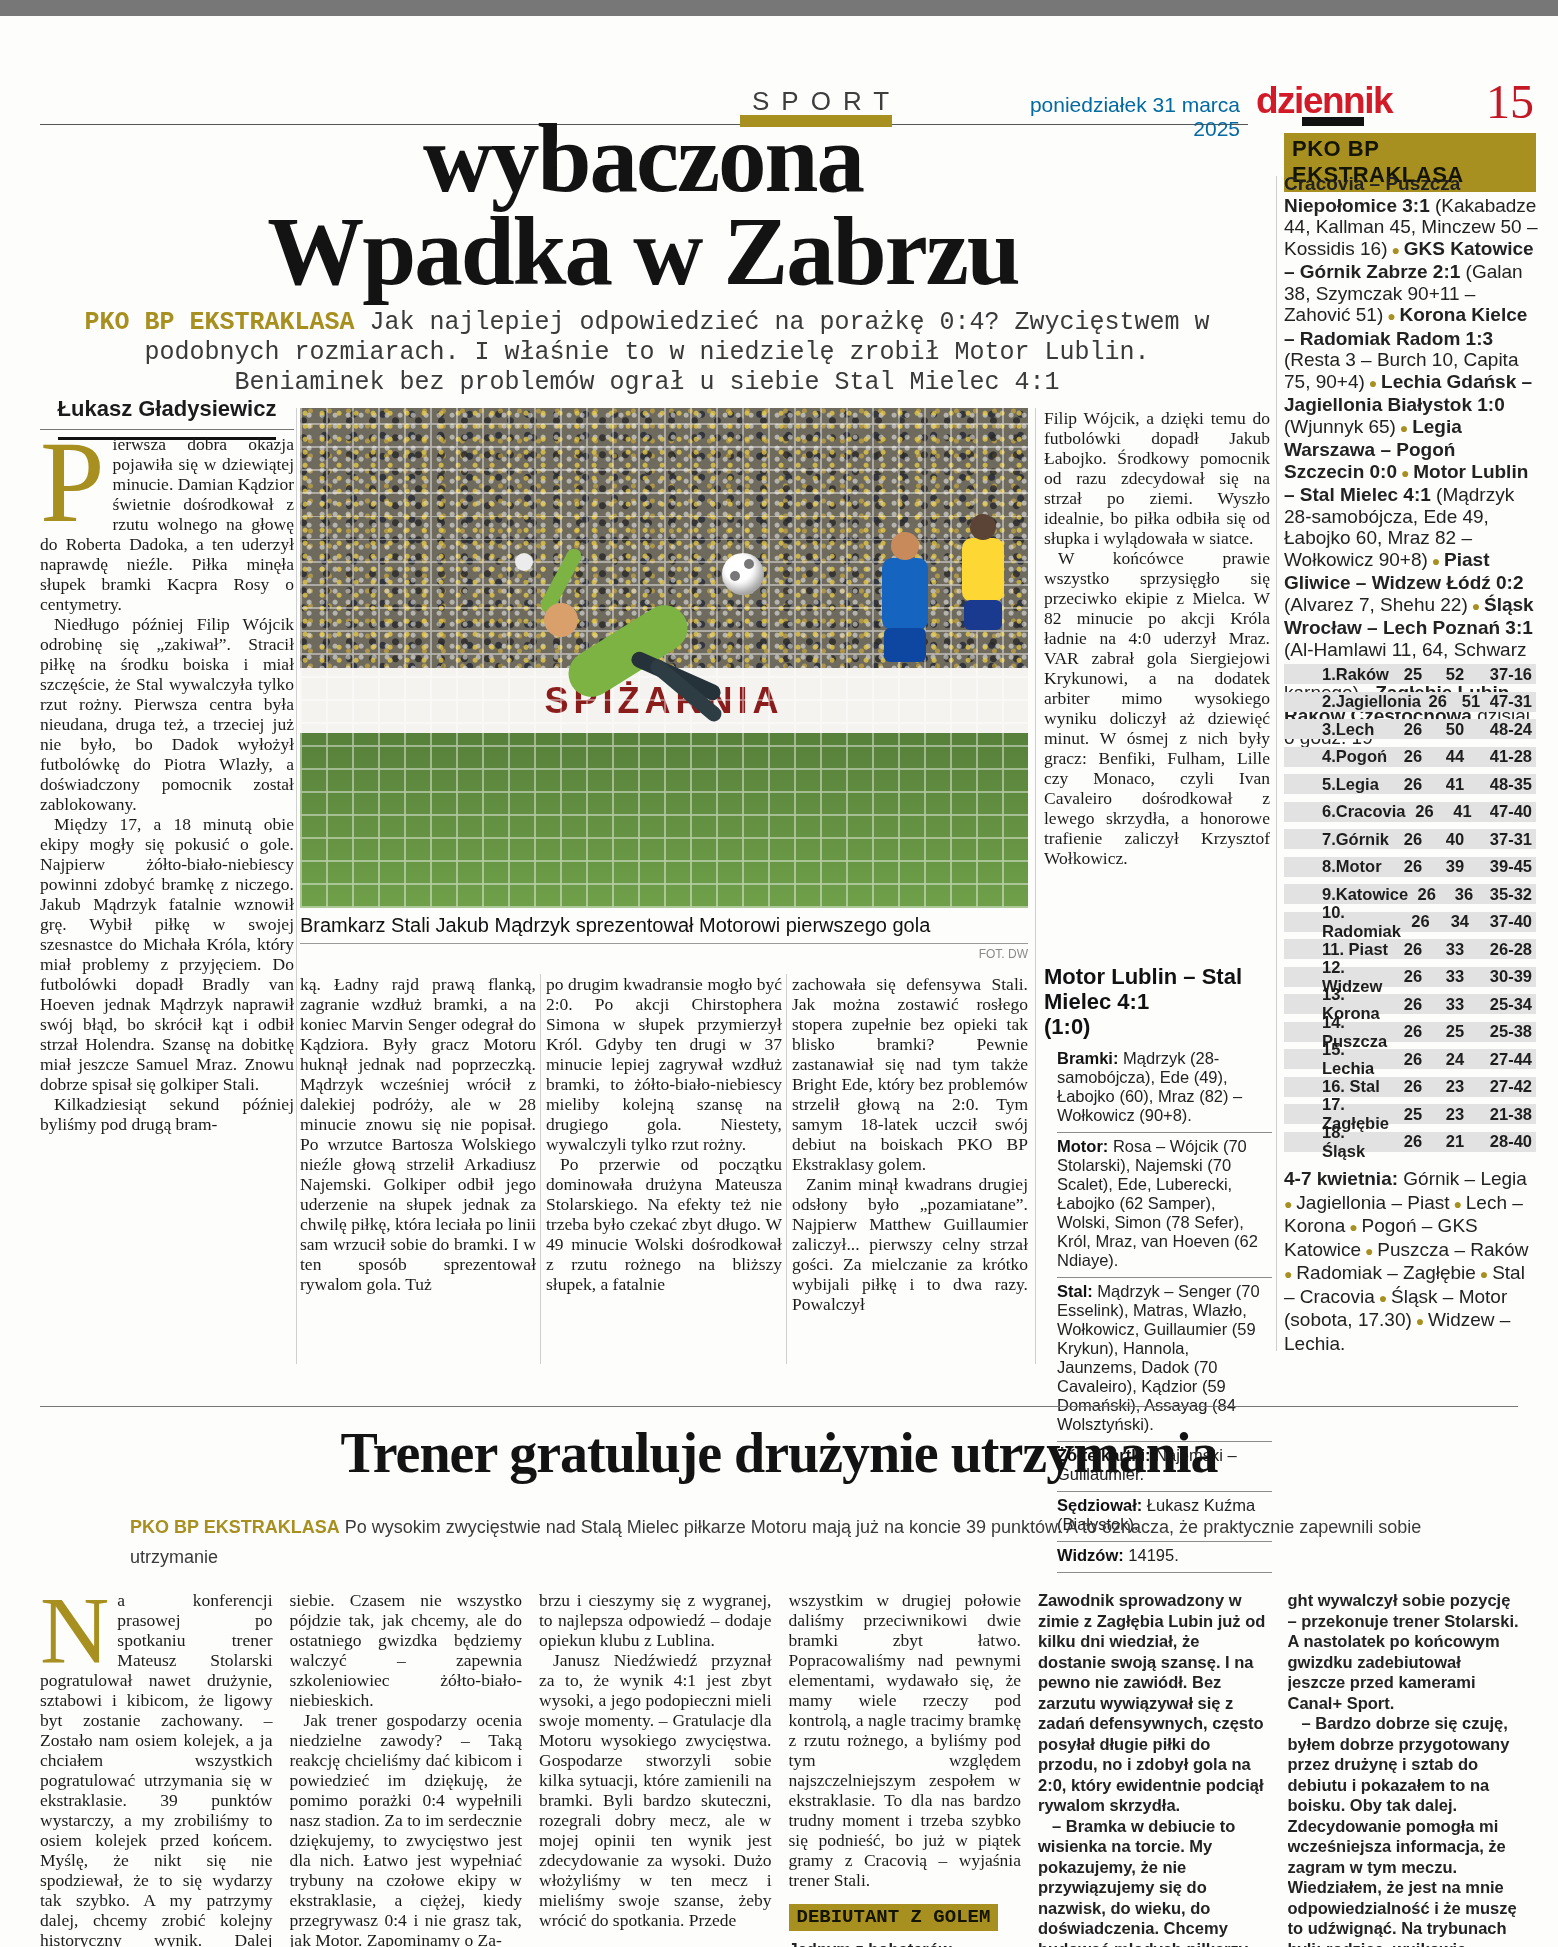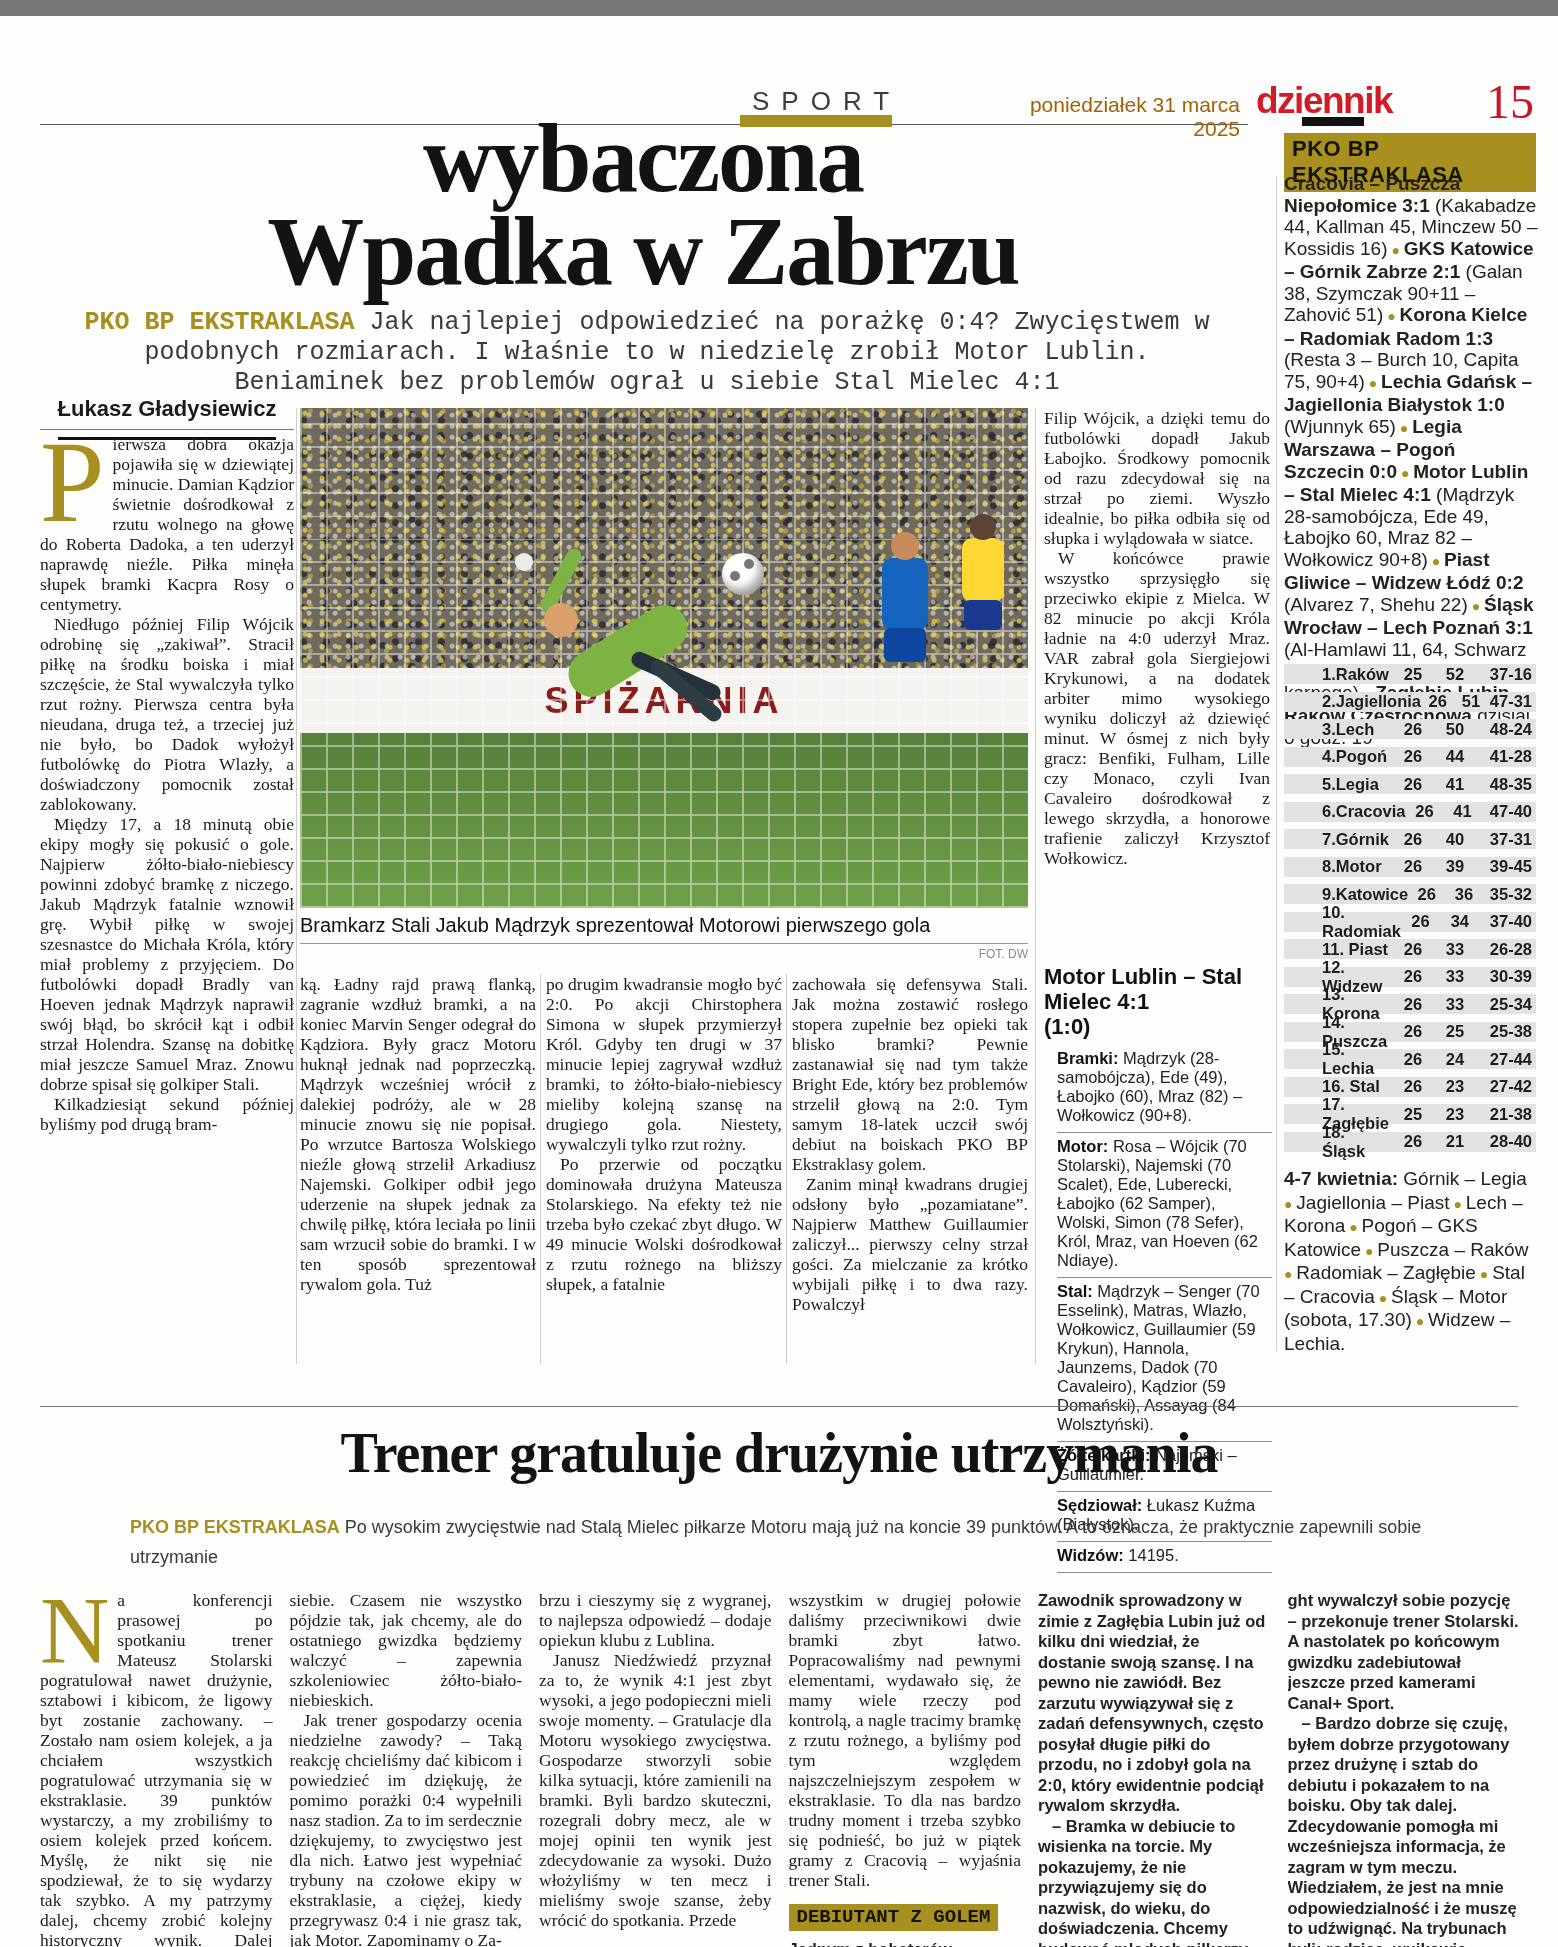--- a/index.html
+++ b/index.html
@@ -5,21 +5,21 @@
   html,body{margin:0;padding:0;background:#777;}
   .page{position:relative;width:1558px;height:1947px;background:#fdfdfc;overflow:hidden;
         font-family:"Liberation Serif",serif;color:#1b1b1b;margin:16px auto;}
 
   
   .rule-top{position:absolute;left:40px;top:108px;width:1208px;height:1px;background:#555;}
   .sport{position:absolute;left:752px;top:70px;font-family:"Liberation Sans",sans-serif;
          font-size:26px;letter-spacing:12px;color:#3d3d3d;}
   .sport-bar{position:absolute;left:740px;top:99px;width:152px;height:12px;background:#a7901f;}
   .hdr-date{position:absolute;left:1010px;top:77px;width:230px;text-align:right;
-            font-family:"Liberation Sans",sans-serif;font-size:21px;color:#a16207;}
+            font-family:"Liberation Sans",sans-serif;font-size:21px;color:#0369a1;}
   .logo{position:absolute;left:1256px;top:64px;font-family:"Liberation Sans",sans-serif;
         font-weight:bold;font-size:37px;letter-spacing:-1.5px;color:#d21a28;}
   .logo-bar{position:absolute;left:1302px;top:101px;width:62px;height:9px;background:#111;}
   .pageno{position:absolute;left:1486px;top:58px;font-family:"Liberation Serif",serif;
           font-size:48px;color:#c41826;}
 
   
   .h1wrap{position:absolute;left:40px;top:96px;width:1206px;text-align:center;
           font-weight:bold;font-size:97px;line-height:93px;letter-spacing:-2px;color:#131313;}
   .lead1{position:absolute;left:62px;top:292px;width:1170px;text-align:center;

